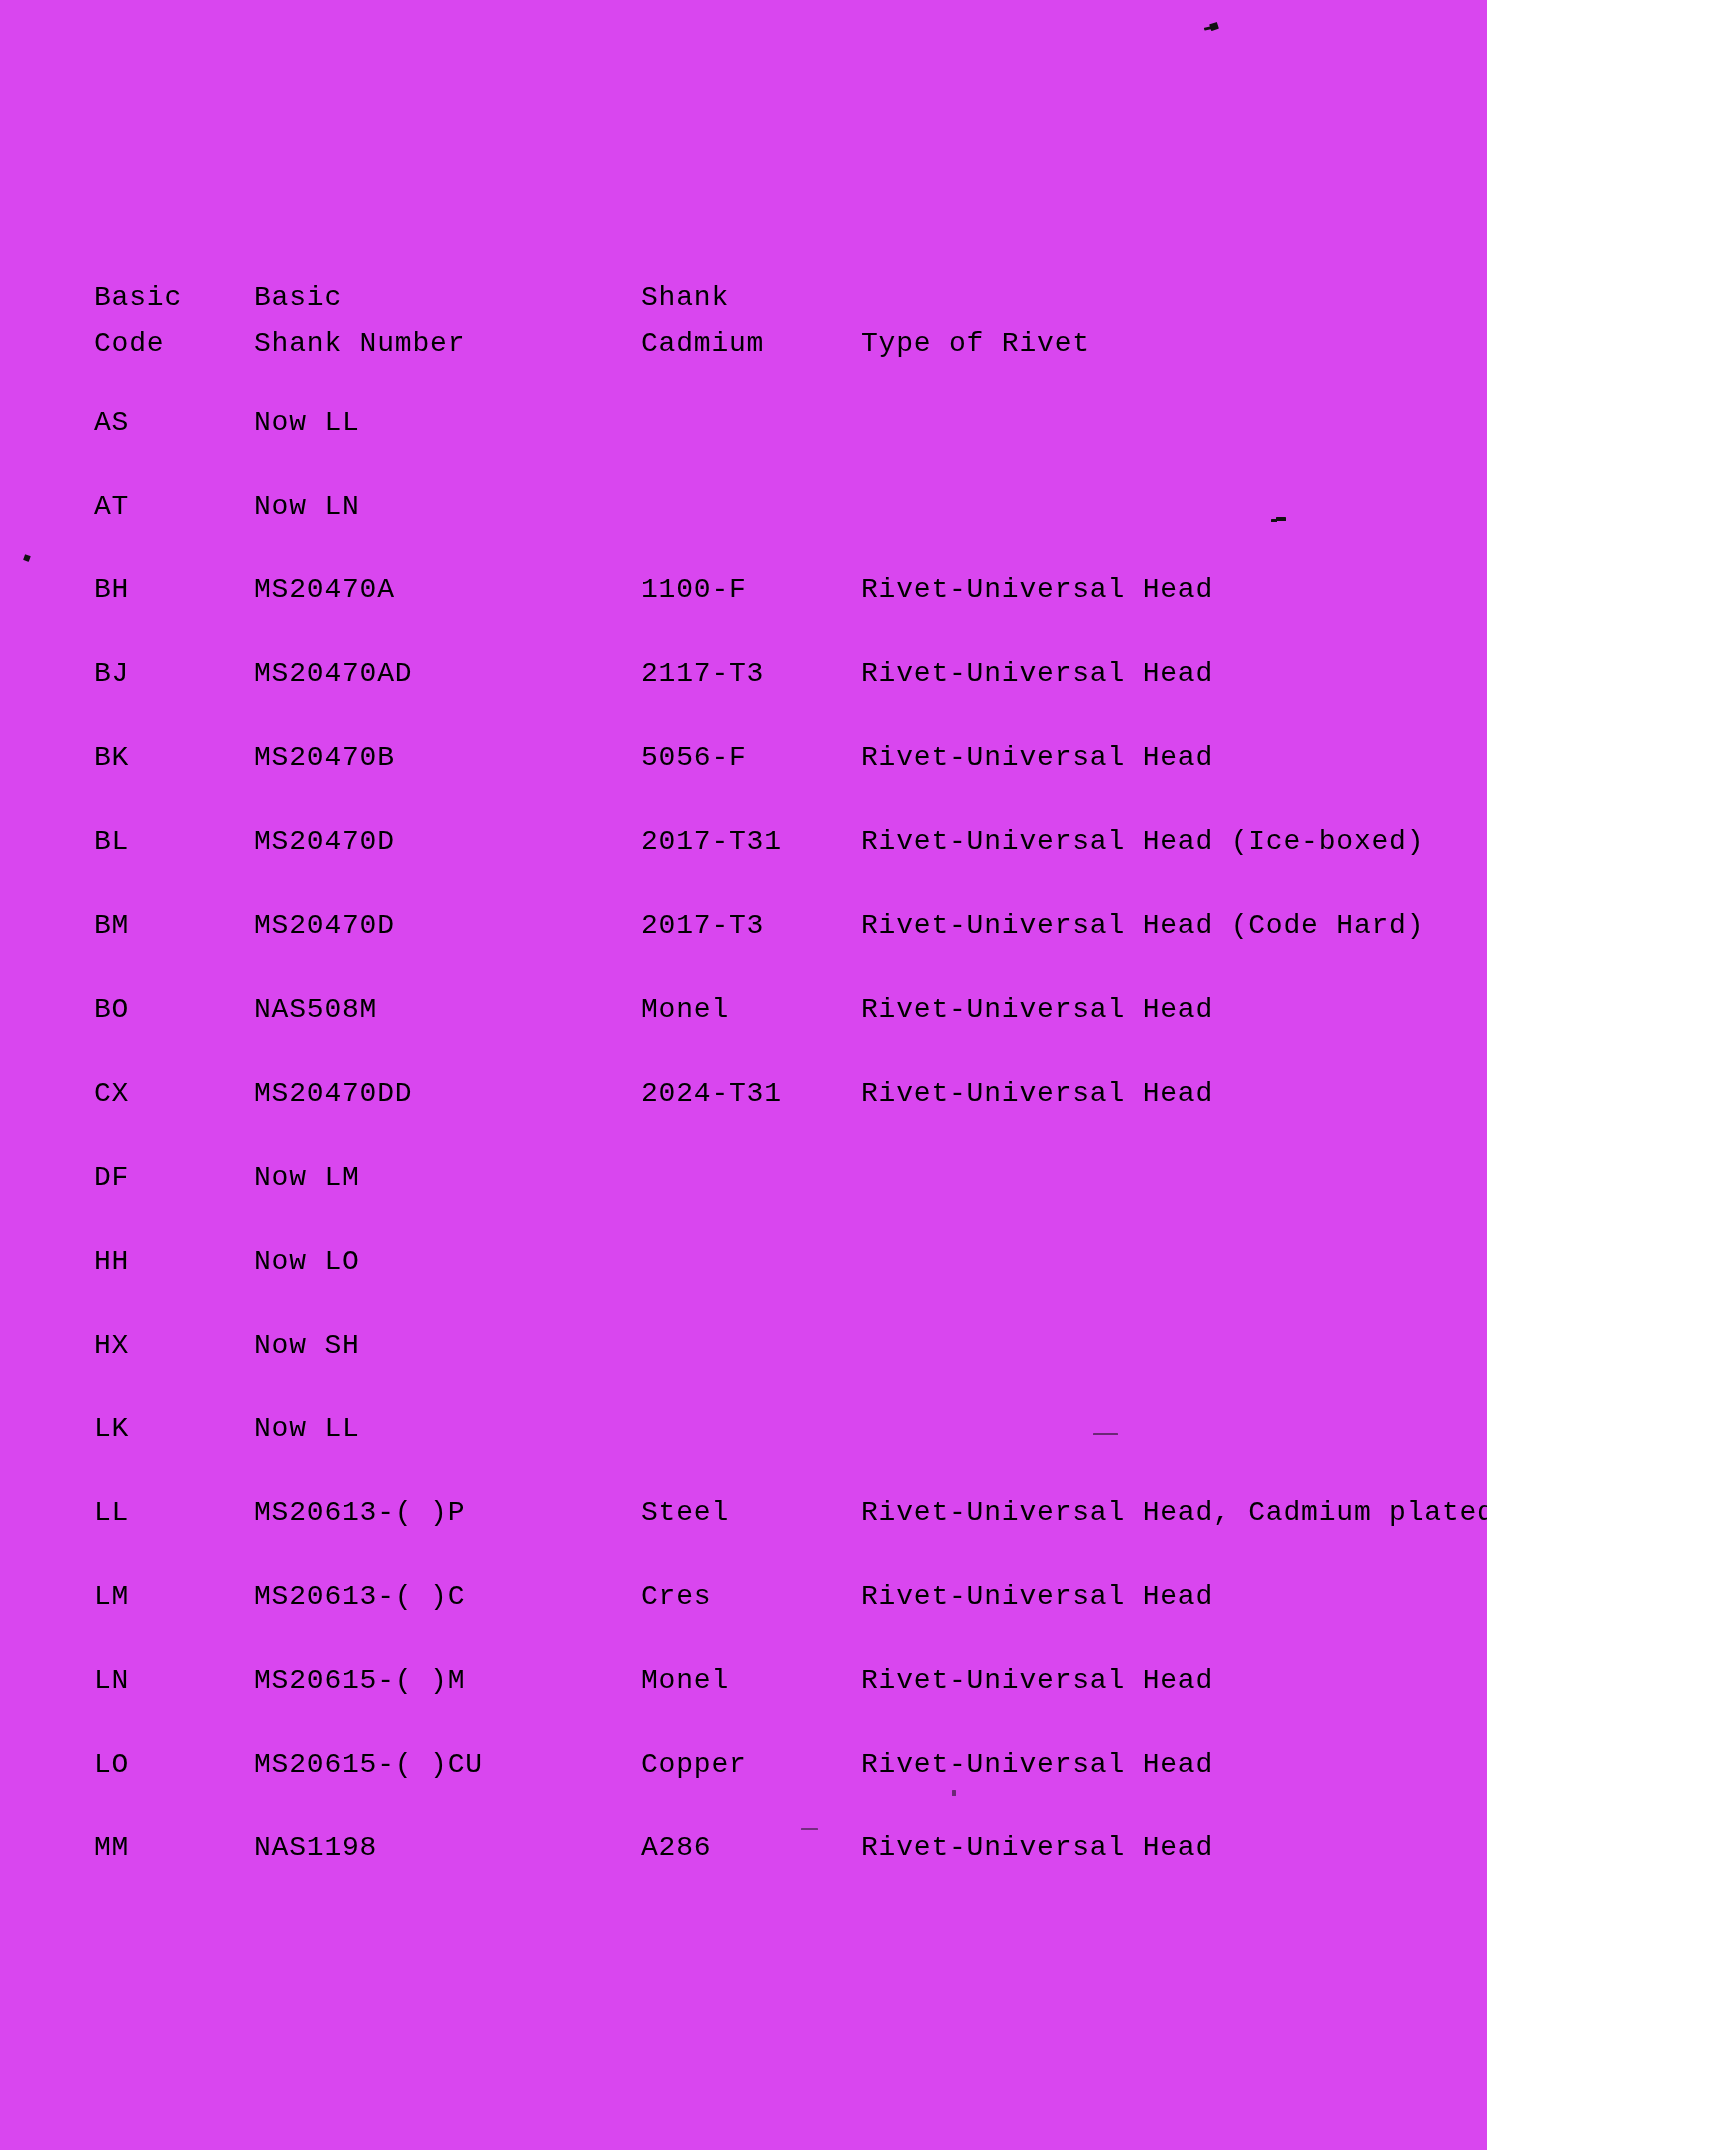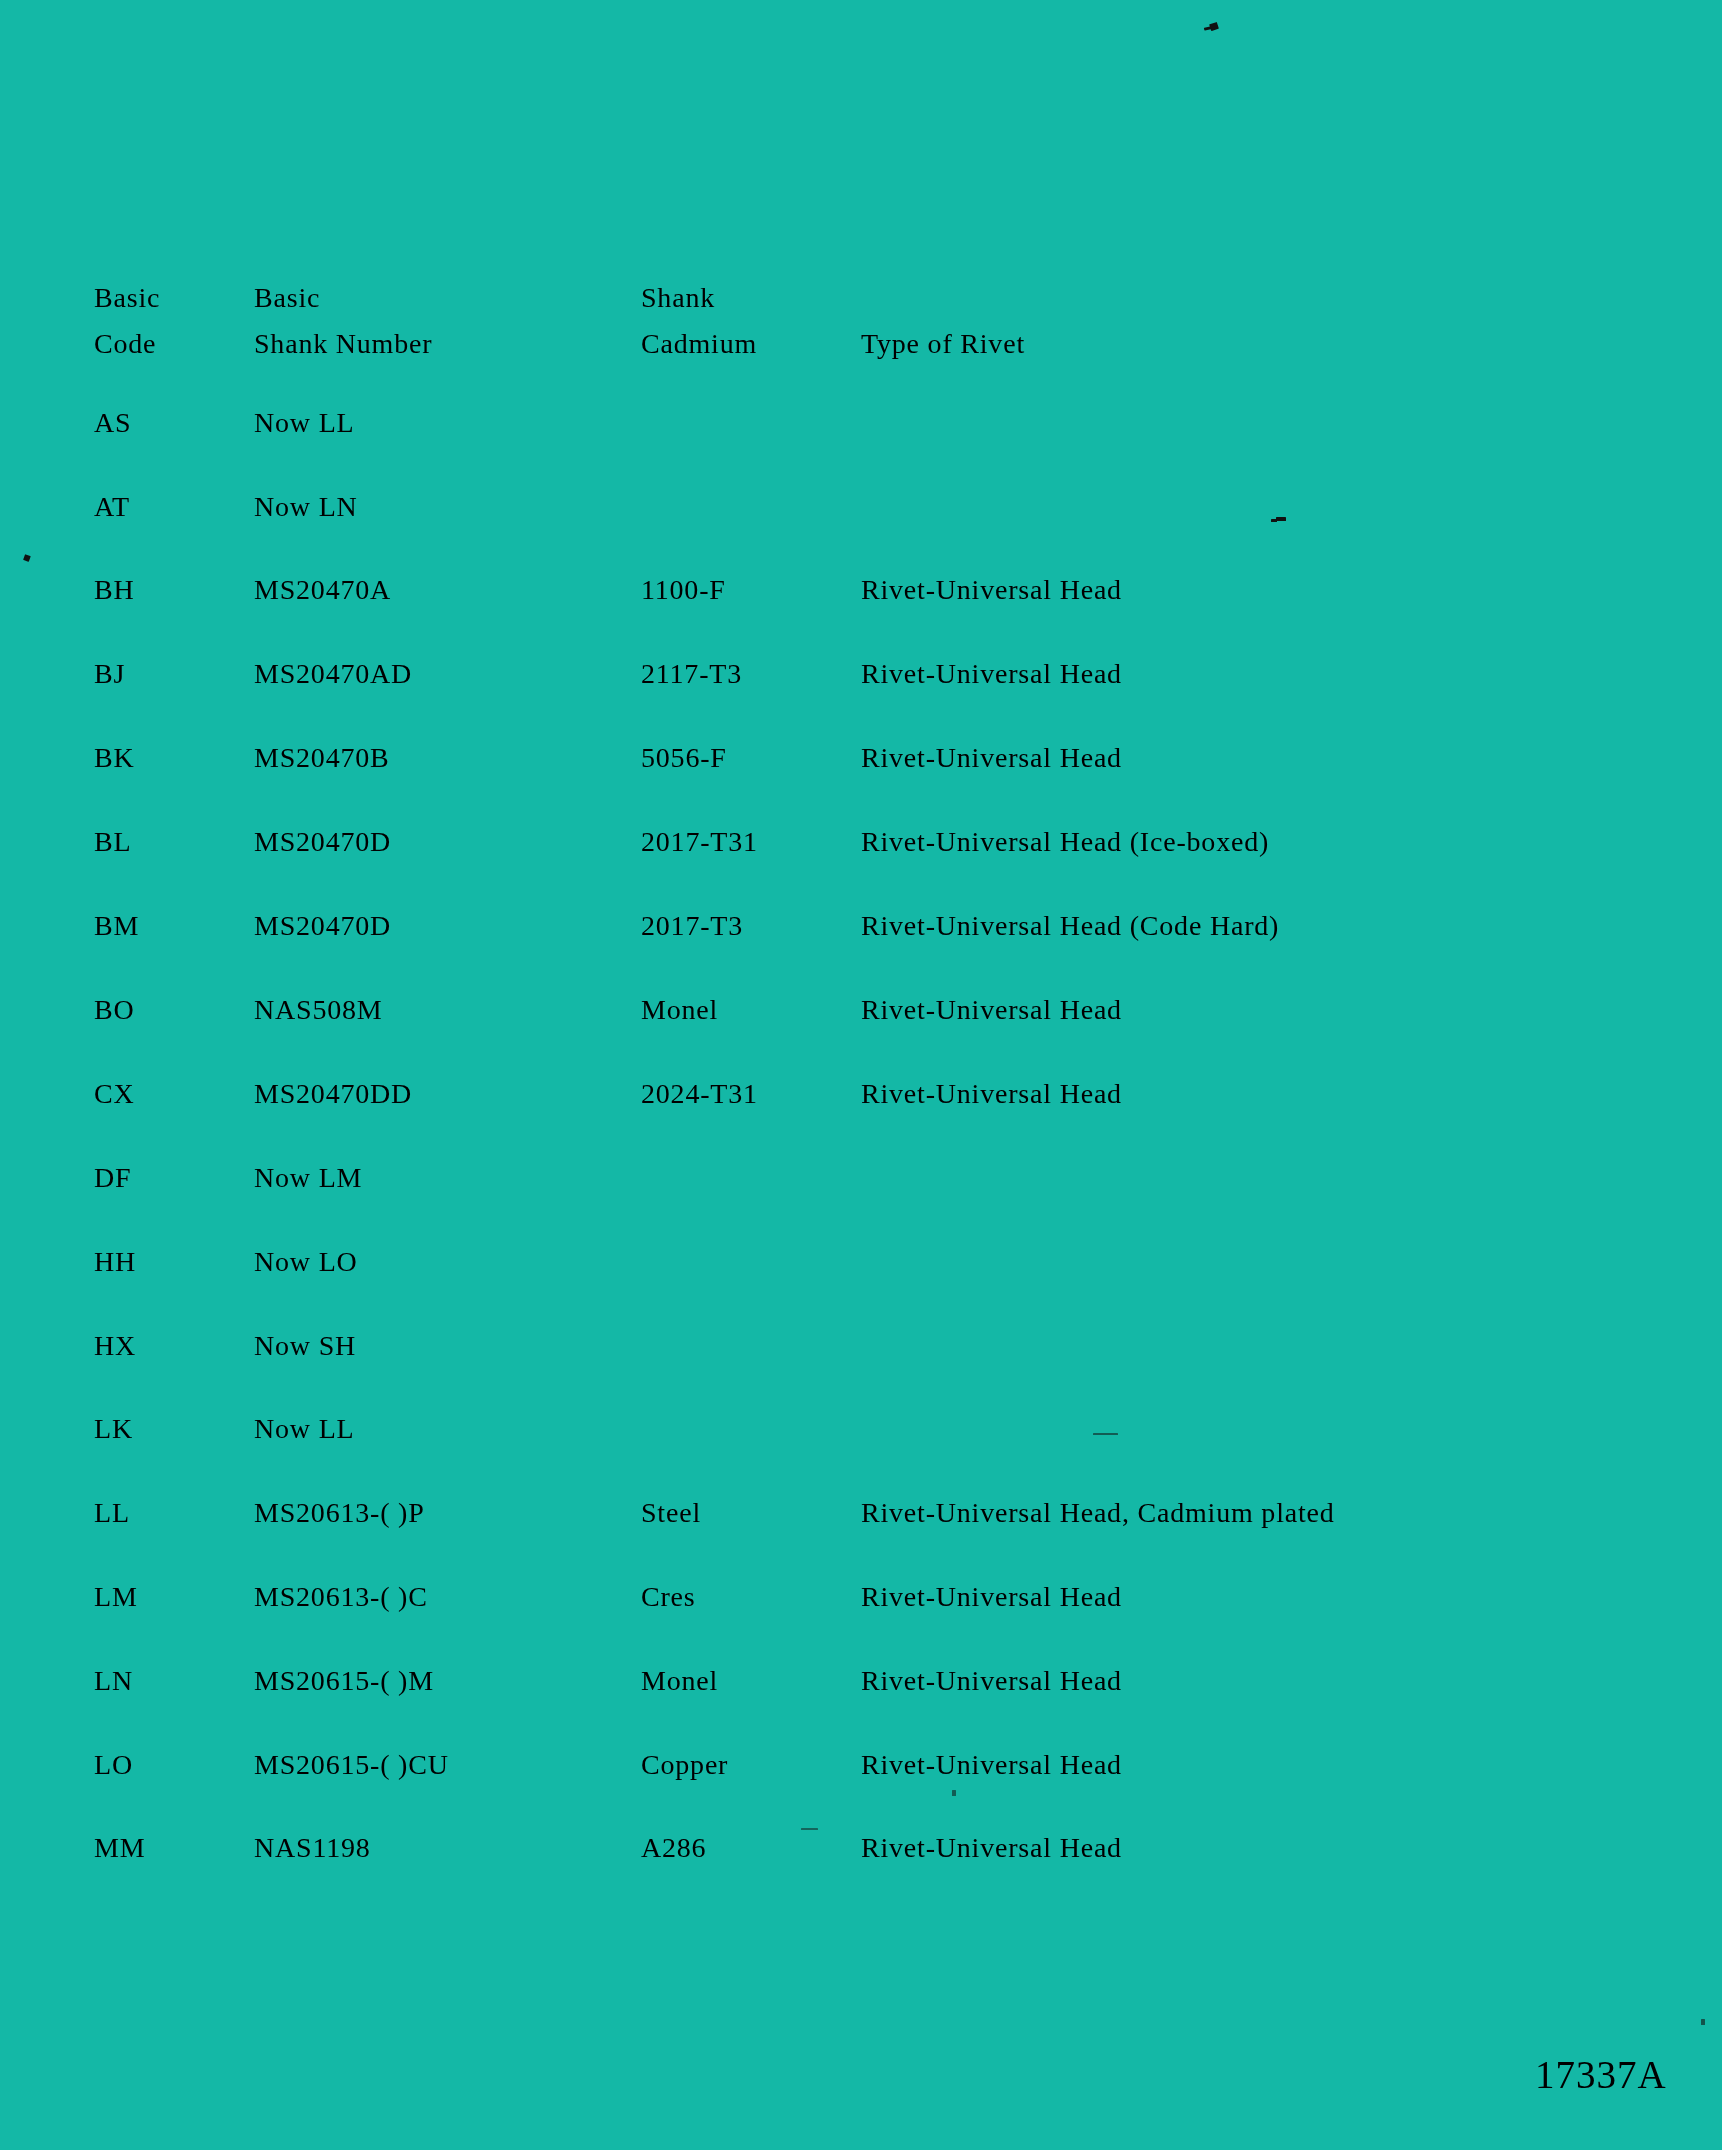--- a/index.html
+++ b/index.html
@@ -7,25 +7,24 @@
     margin: 0;
     padding: 0;
     background: #ffffff;
   }
   body {
     font-family: "Liberation Mono", "DejaVu Sans Mono", monospace;
     color: #000000;
   }
   #page {
     position: relative;
-    width: 1722px;
+    width: 1487px;
     height: 2151px;
-    background: #14b8a6;
+    background: #d946ef;
     overflow: hidden;
-    font-family: Liberation Serif, serif;
   }
 
   
   .speck {
     position: absolute;
     background: #111111;
     border-radius: 0.6px;
   }
   .speck.s1 { left: 1210px; top: 23px;  width: 8.3px; height: 7px; transform: rotate(-18deg); }
   .speck.s2 { left: 1204px; top: 27px;  width: 7px; height: 2.5px;  transform: rotate(-12deg); }

